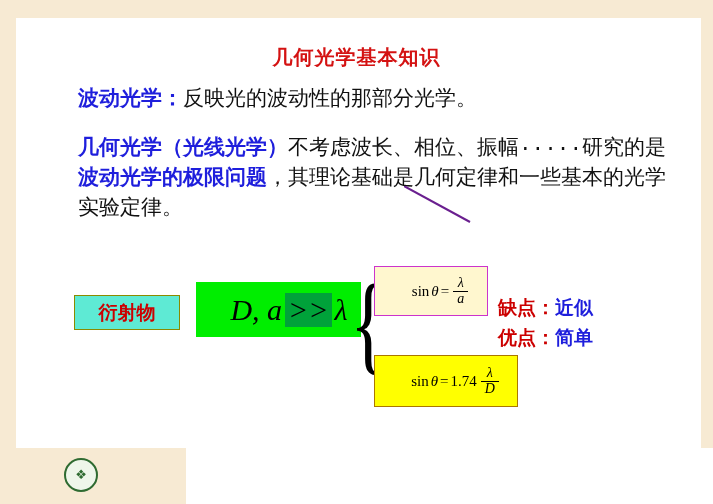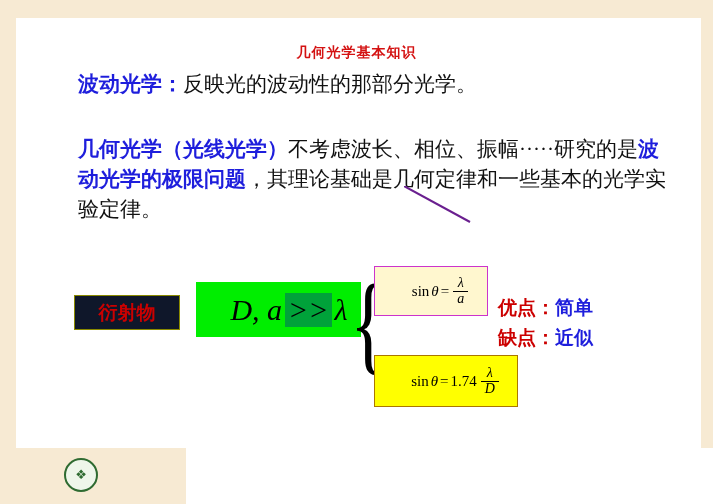--- a/index.html
+++ b/index.html
@@ -70,44 +70,44 @@
     font-size: 13px;
     color: #2f6b31;
     font-family: "Liberation Serif", serif;
   }
 
   .title {
     position: absolute;
     left: 0; top: 44px;
     width: 713px;
     text-align: center;
-    font-size: 14px;
+    font-size: 20px;
     font-weight: bold;
     color: #d41212;
     font-family: "DejaVu Sans", sans-serif;
     letter-spacing: 1px;
   }
 
   .para1 {
     position: absolute;
-    left: 78px; top: 70px;
+    left: 78px; top: 84px;
     font-size: 21px;
     font-family: "DejaVu Sans", sans-serif;
     color: #111111;
     white-space: nowrap;
   }
   .para1 .blue { color: #1e1edc; font-weight: bold; }
 
   .para2 {
     position: absolute;
     left: 78px; top: 134px;
     width: 590px;
     font-size: 21px;
     line-height: 30px;
-    font-family: Liberation Serif, serif;
+    font-family: Liberation Mono, monospace;
     color: #111111;
   }
   .para2 .blue { color: #1e1edc; font-weight: bold; }
 
   
   .callout {
     position: absolute;
     left: 452px; top: 203px;
     width: 92px; height: 52px;
     border-radius: 50%;
@@ -127,21 +127,21 @@
     position: absolute;
     left: 404px; top: 186px;
     width: 70px; height: 40px;
   }
 
   
   .greenbox {
     position: absolute;
     left: 74px; top: 295px;
     width: 104px; height: 33px;
-    background: #0f172a;
+    background: #5eead4;
     border: 1px solid #8a8a00;
     display: flex;
     align-items: center;
     justify-content: center;
   }
   .greenbox span {
     color: #cc0000;
     font-size: 19px;
     font-weight: bold;
     font-family: "DejaVu Sans", sans-serif;
@@ -303,20 +303,20 @@
       <span>1.74</span>
       <span class="frac">
         <span class="num">λ</span>
         <span class="den">D</span>
       </span>
     </span>
   </div>
 
   <div class="merits">
     <div>
+      <span class="key">缺点</span><span class="key">：</span><span class="val">近似</span>
+    </div>
+    <div>
       <span class="key">优点</span><span class="key">：</span><span class="val">简单</span>
     </div>
-    <div>
-      <span class="key">缺点</span><span class="key">：</span><span class="val">近似</span>
-    </div>
   </div>
 
 </div>
 
 </body></html>

